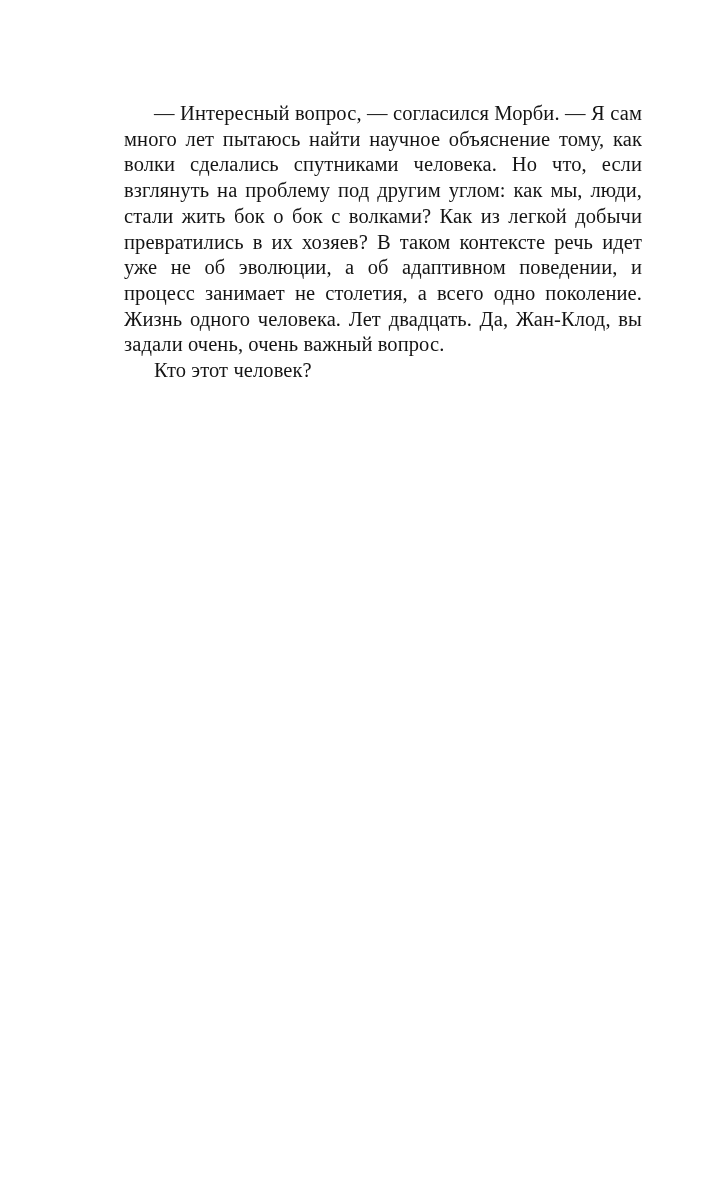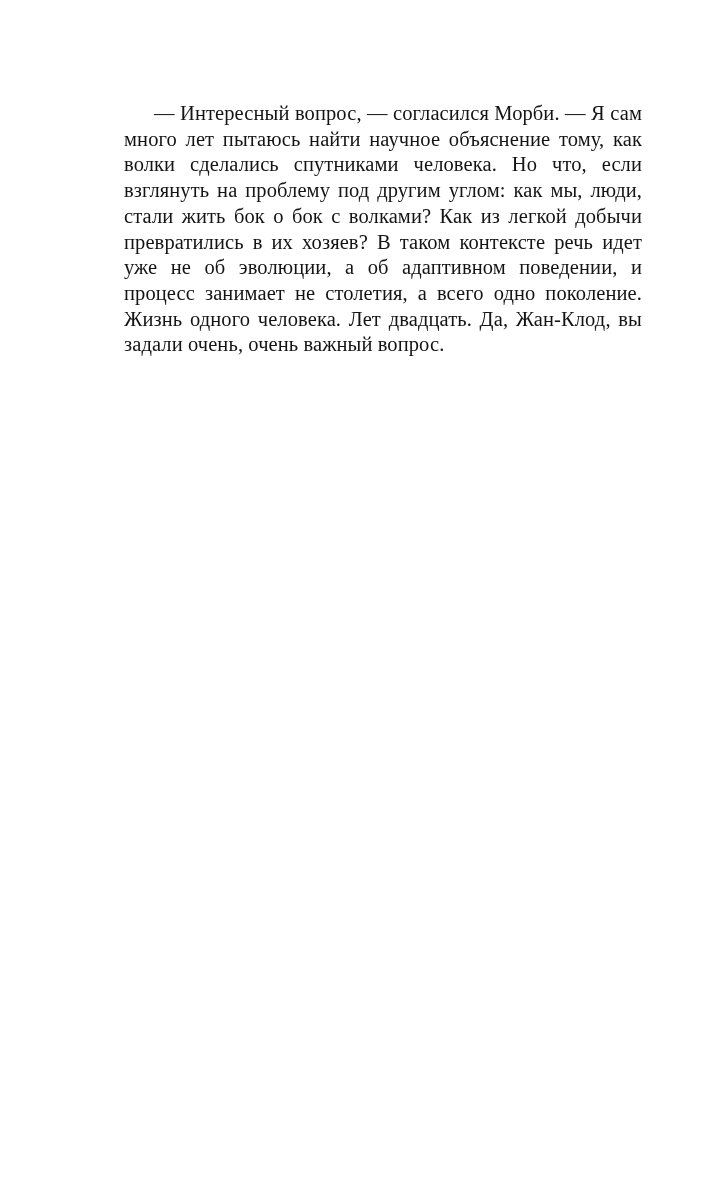--- a/index.html
+++ b/index.html
@@ -41,14 +41,15 @@
       hyphens: auto;
       -webkit-hyphens: auto;
     }
   </style>
 </head>
 <body>
 
 <div class="book-page">
   <div class="text-block">
     <p>— Интересный вопрос, — согласился Морби. — Я сам много лет пытаюсь найти научное объяснение тому, как волки сделались спутниками человека. Но что, если взглянуть на проблему под другим углом: как мы, люди, стали жить бок о бок с волками? Как из легкой добычи превратились в их хозяев? В таком контексте речь идет уже не об эволюции, а об адаптивном поведении, и процесс занимает не столетия, а всего одно поколение. Жизнь одного человека. Лет двадцать. Да, Жан-Клод, вы задали очень, очень важный вопрос.</p>
+    <p>Кто этот человек?</p>
   </div>
 </div>
 
 </body></html>

